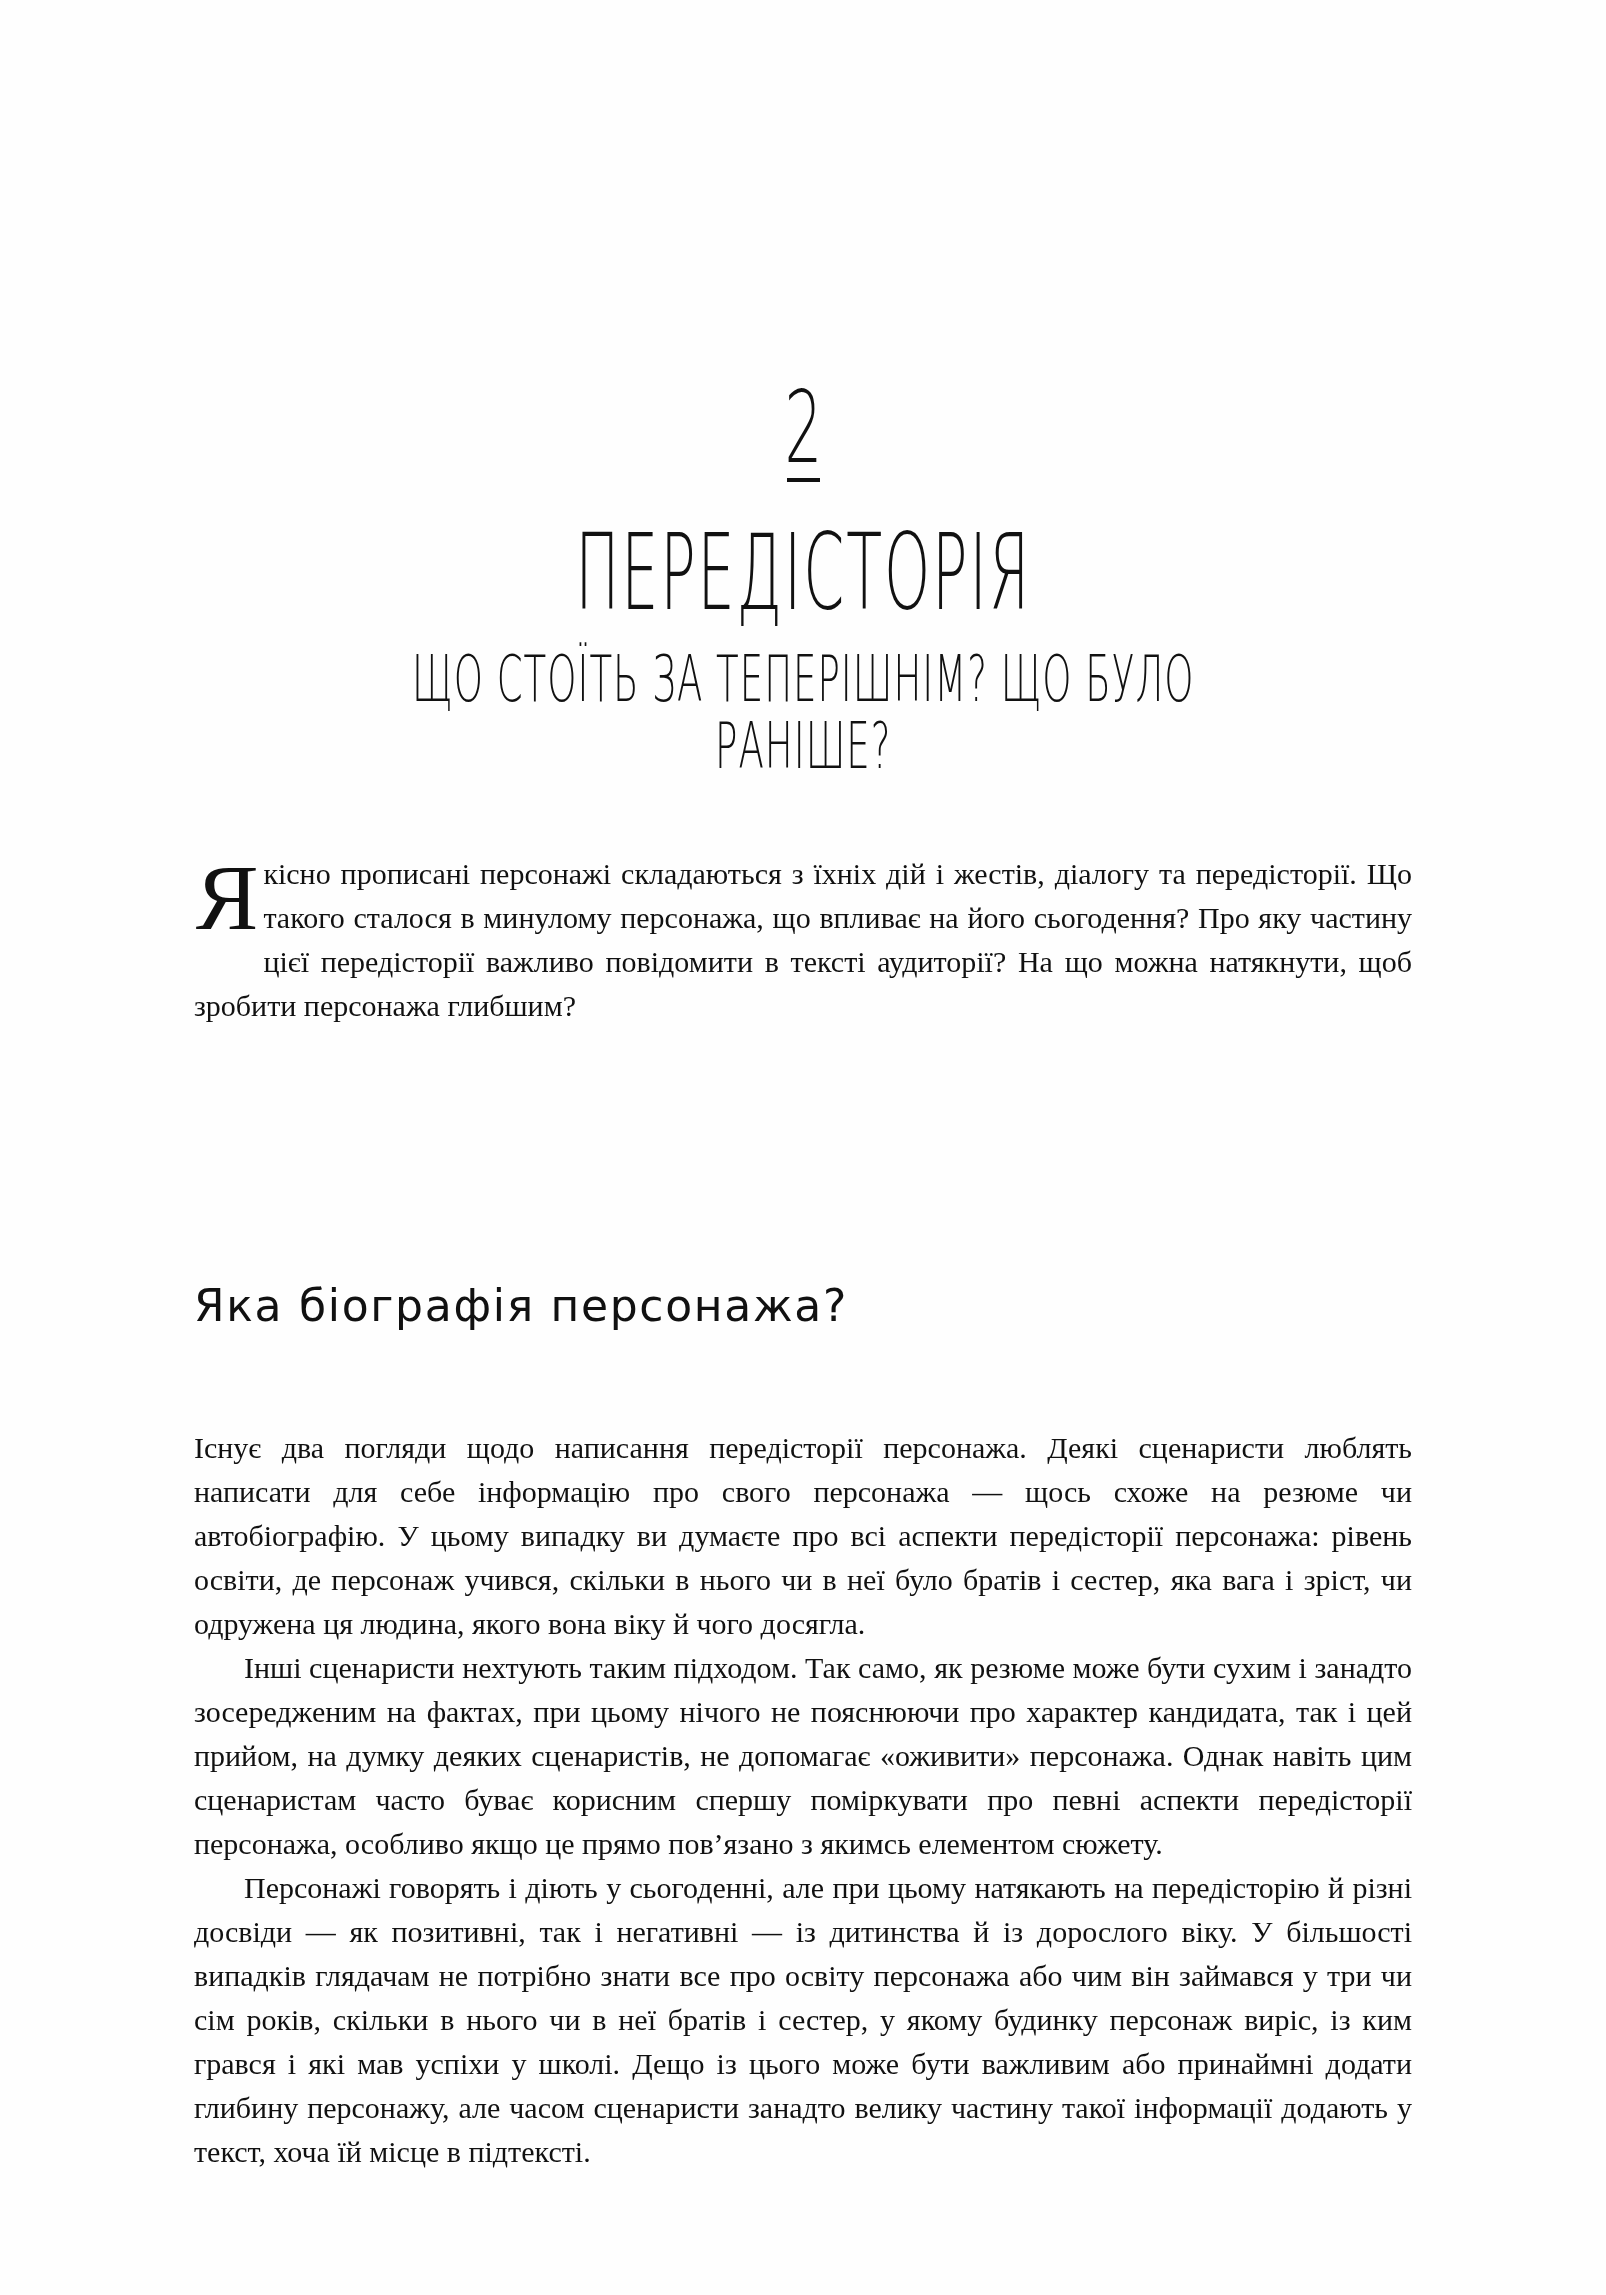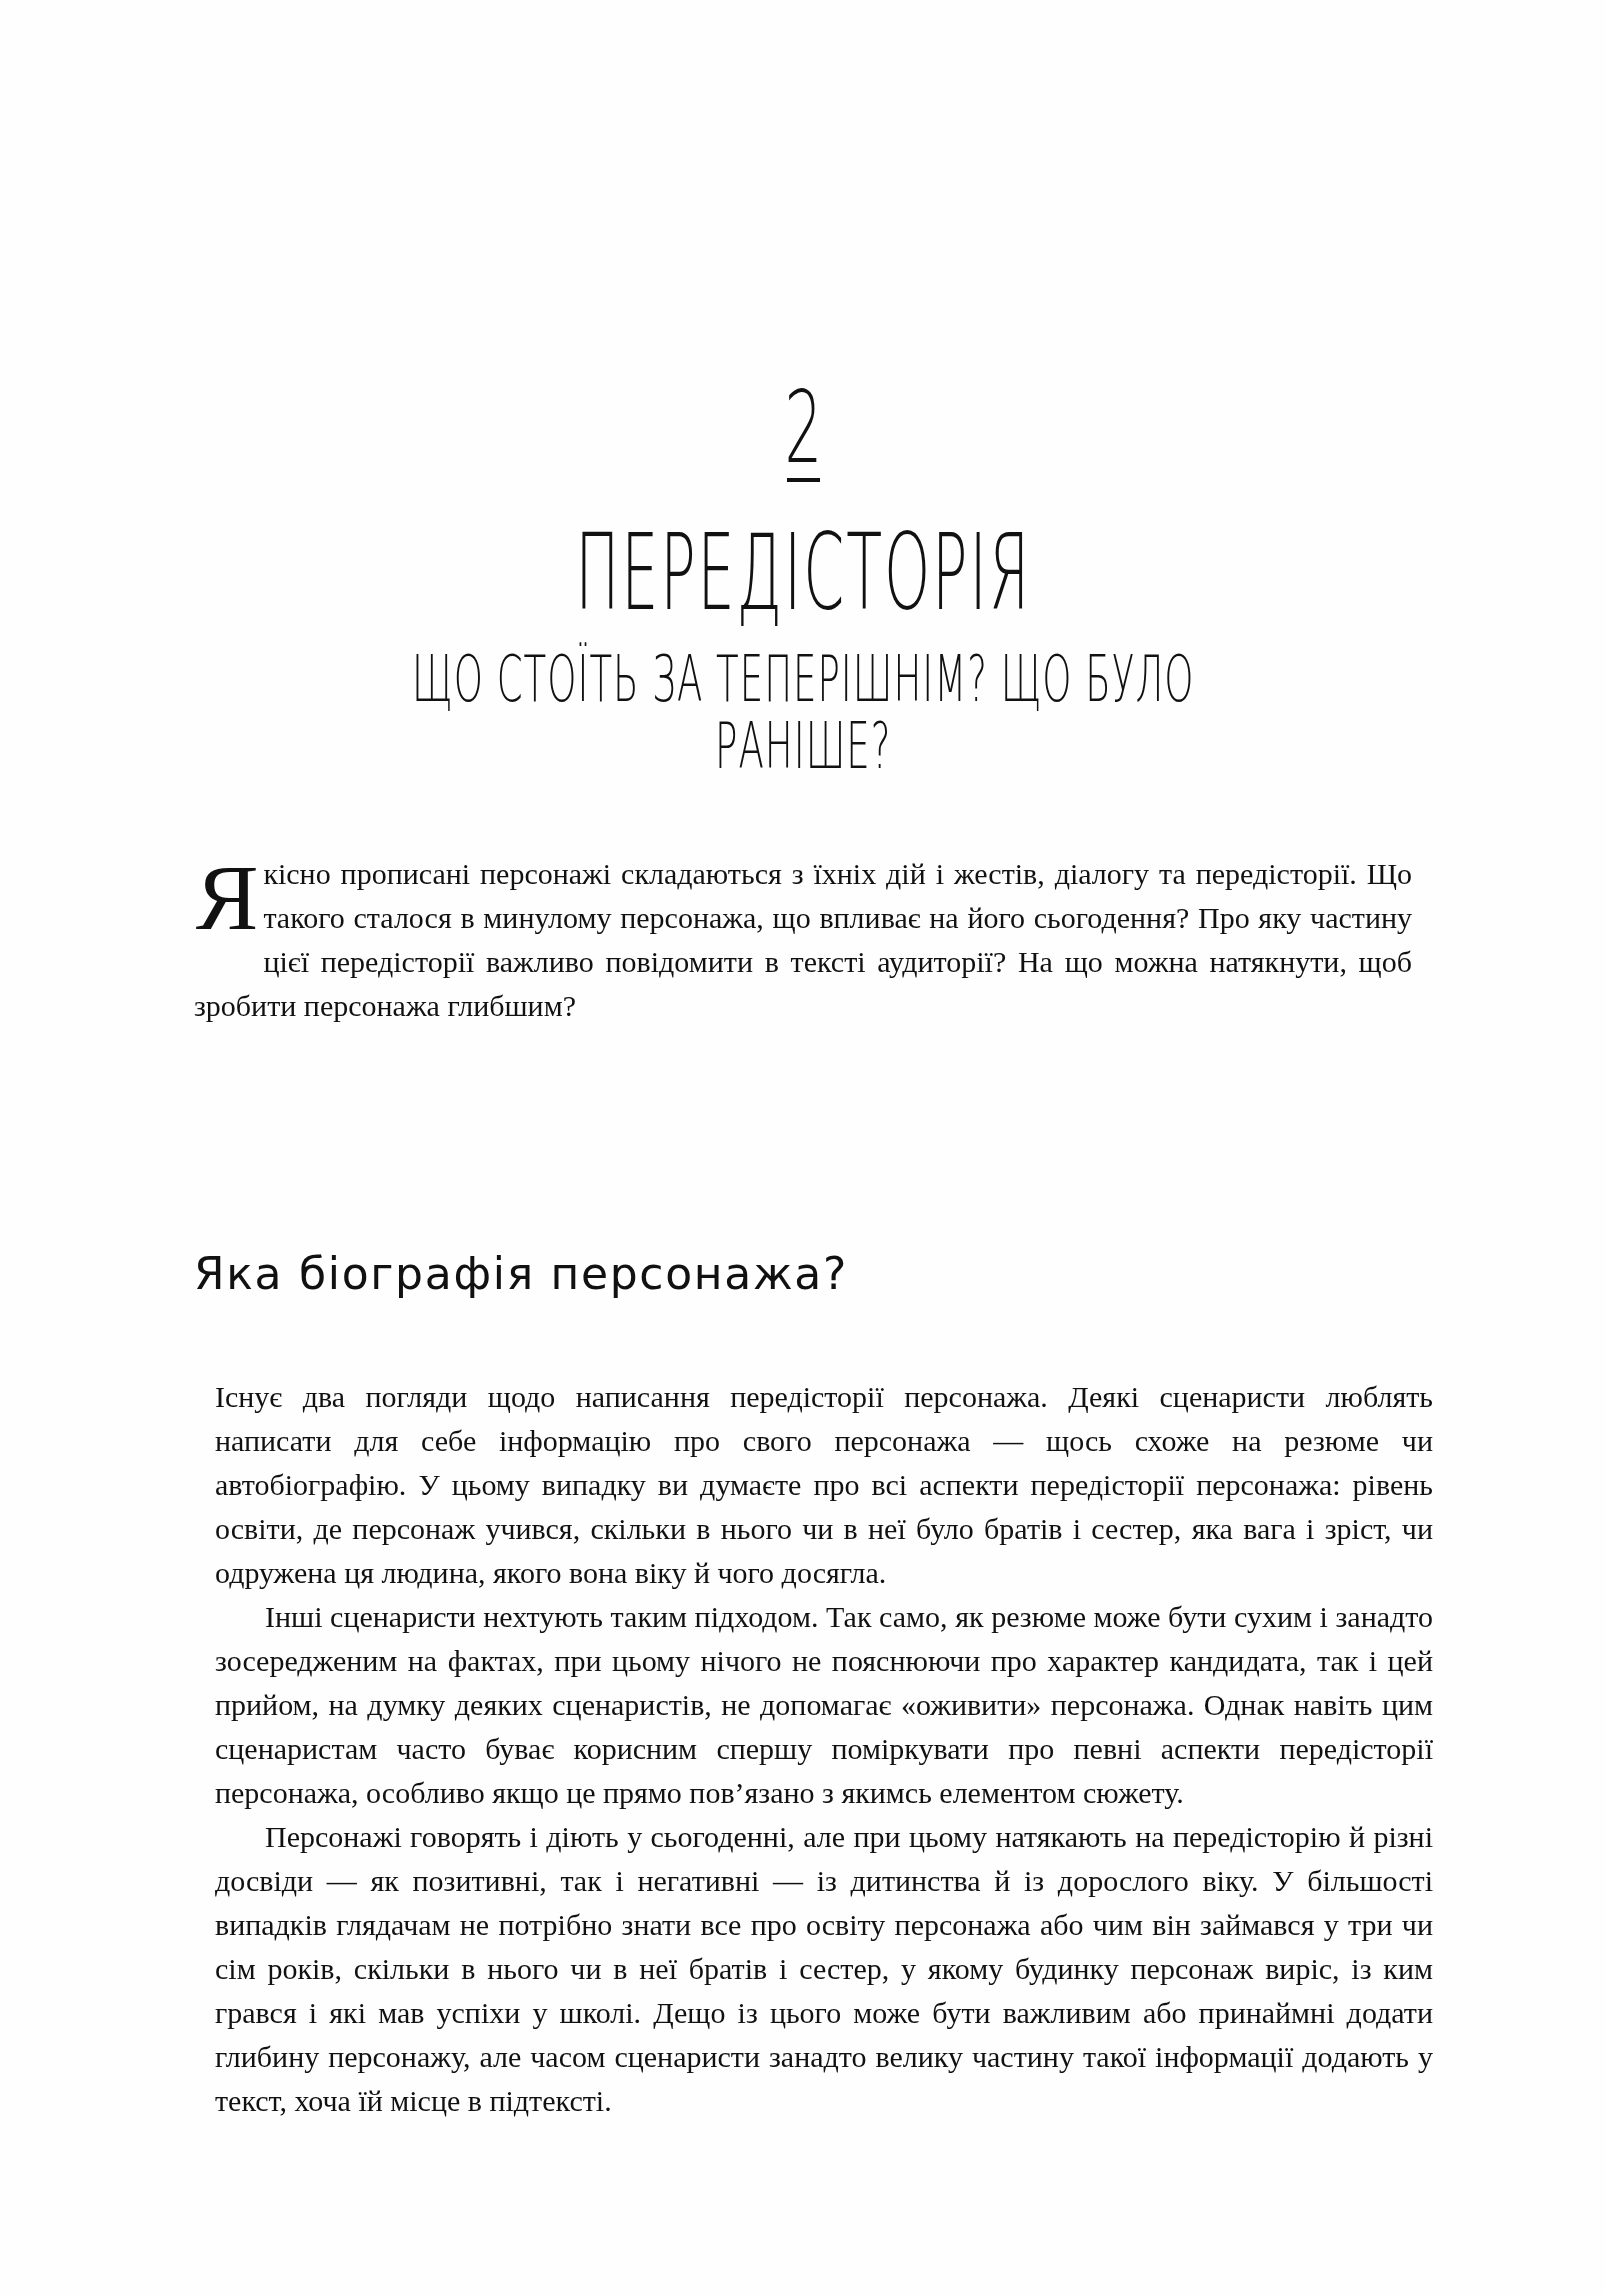--- a/index.html
+++ b/index.html
@@ -33,24 +33,24 @@
   .body-text p { margin: 0; text-indent: 50px; text-align: justify; }
   .body-text p.no-indent { text-indent: 0; }
 
   .drop-cap {
     float: left; font-family: "Liberation Serif", "DejaVu Serif", serif;
     font-size: 94px; line-height: 74px; height: 80px; margin: 6.7px 5px 0 1.7px; padding-top: 1.7px;
   }
 
   .section1 { top: 852px; }
   .section-heading {
-    position: absolute; left: 194px; top: 1244px;
+    position: absolute; left: 194px; top: 1276px;
     font-family: "DejaVu Sans", sans-serif; font-size: 44px; line-height: 59px; letter-spacing: 1.7px; color: #111;
   }
-  .section2 { top: 1375px; margin-left: 21px; }
+  .section2 { top: 1426px; }
 </style>
 </head>
 <body>
 
 <div class="page">
 
   <div class="chapter-number">2</div>
   <div class="chapter-underline"></div>
   <div class="chapter-title">ПЕРЕДІСТОРІЯ</div>
   <div class="chapter-subtitle">ЩО СТОЇТЬ ЗА ТЕПЕРІШНІМ? ЩО БУЛО РАНІШЕ?</div>

